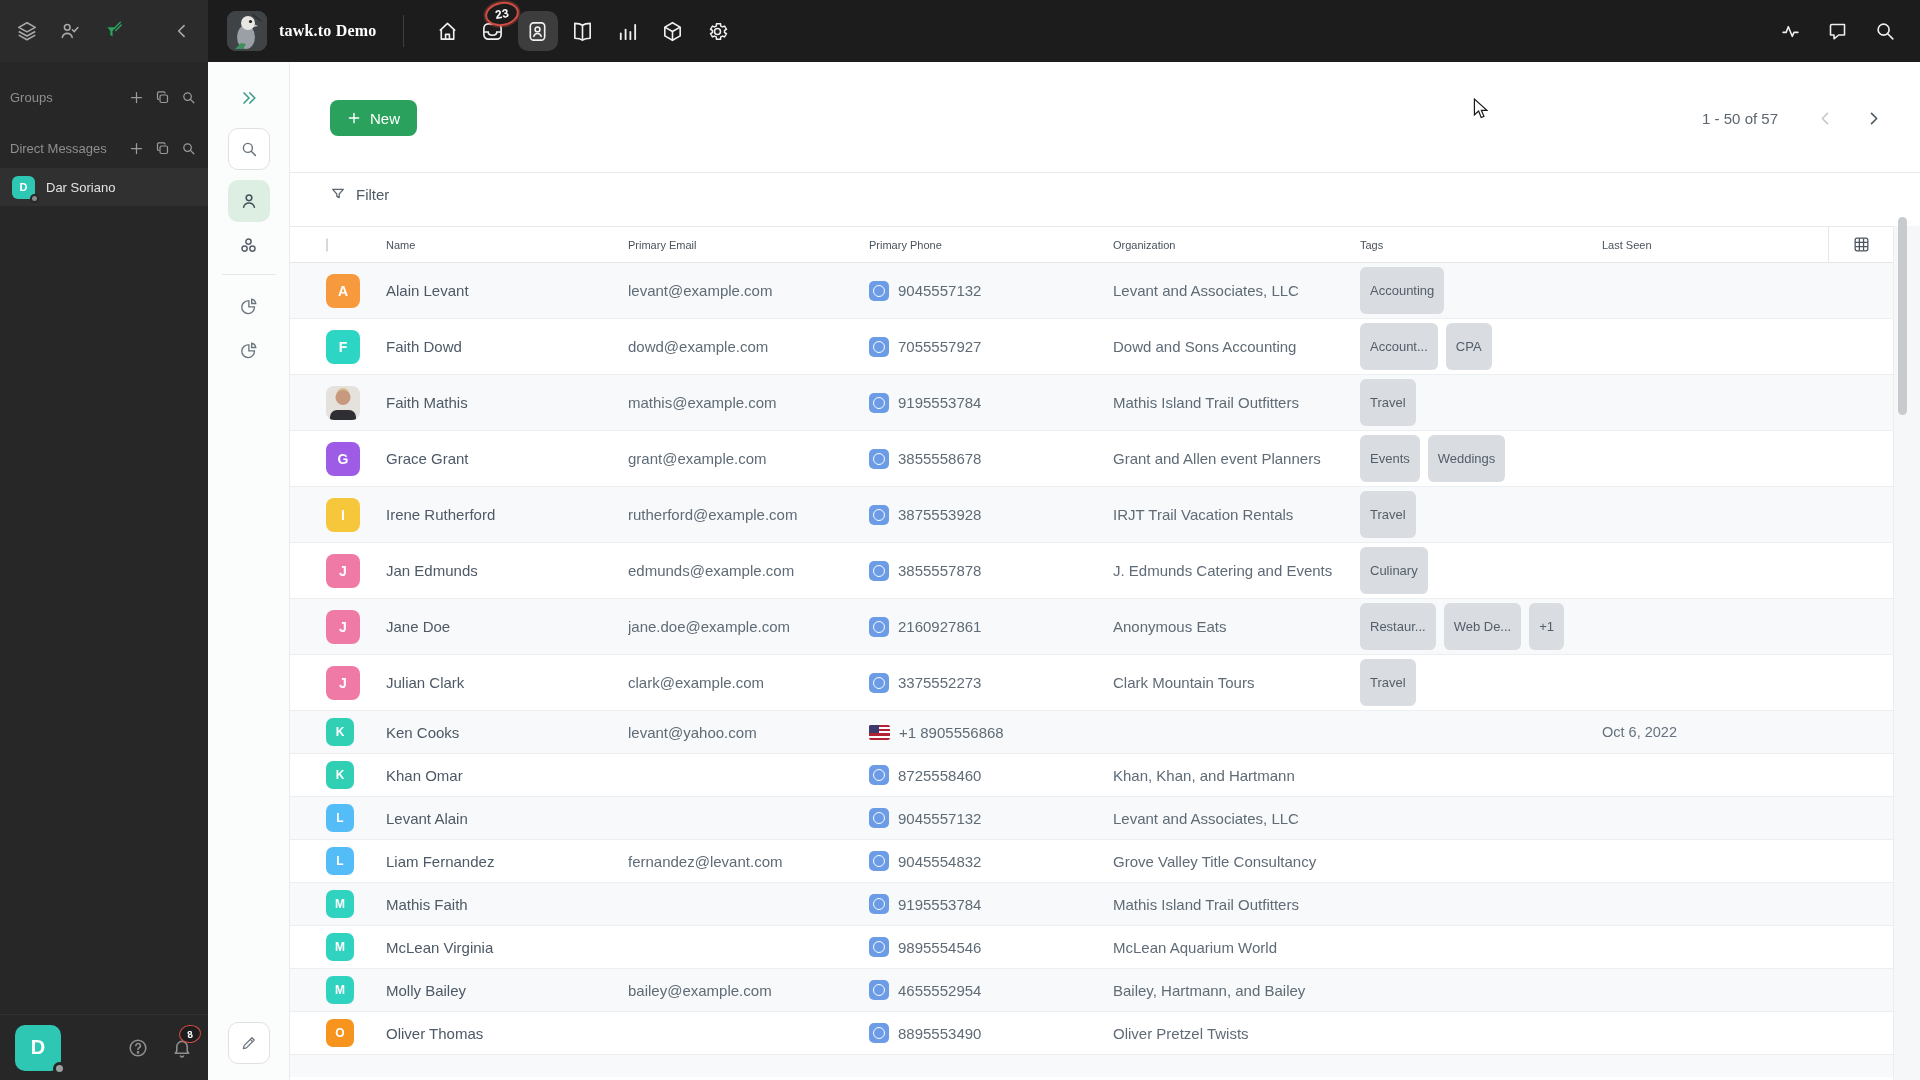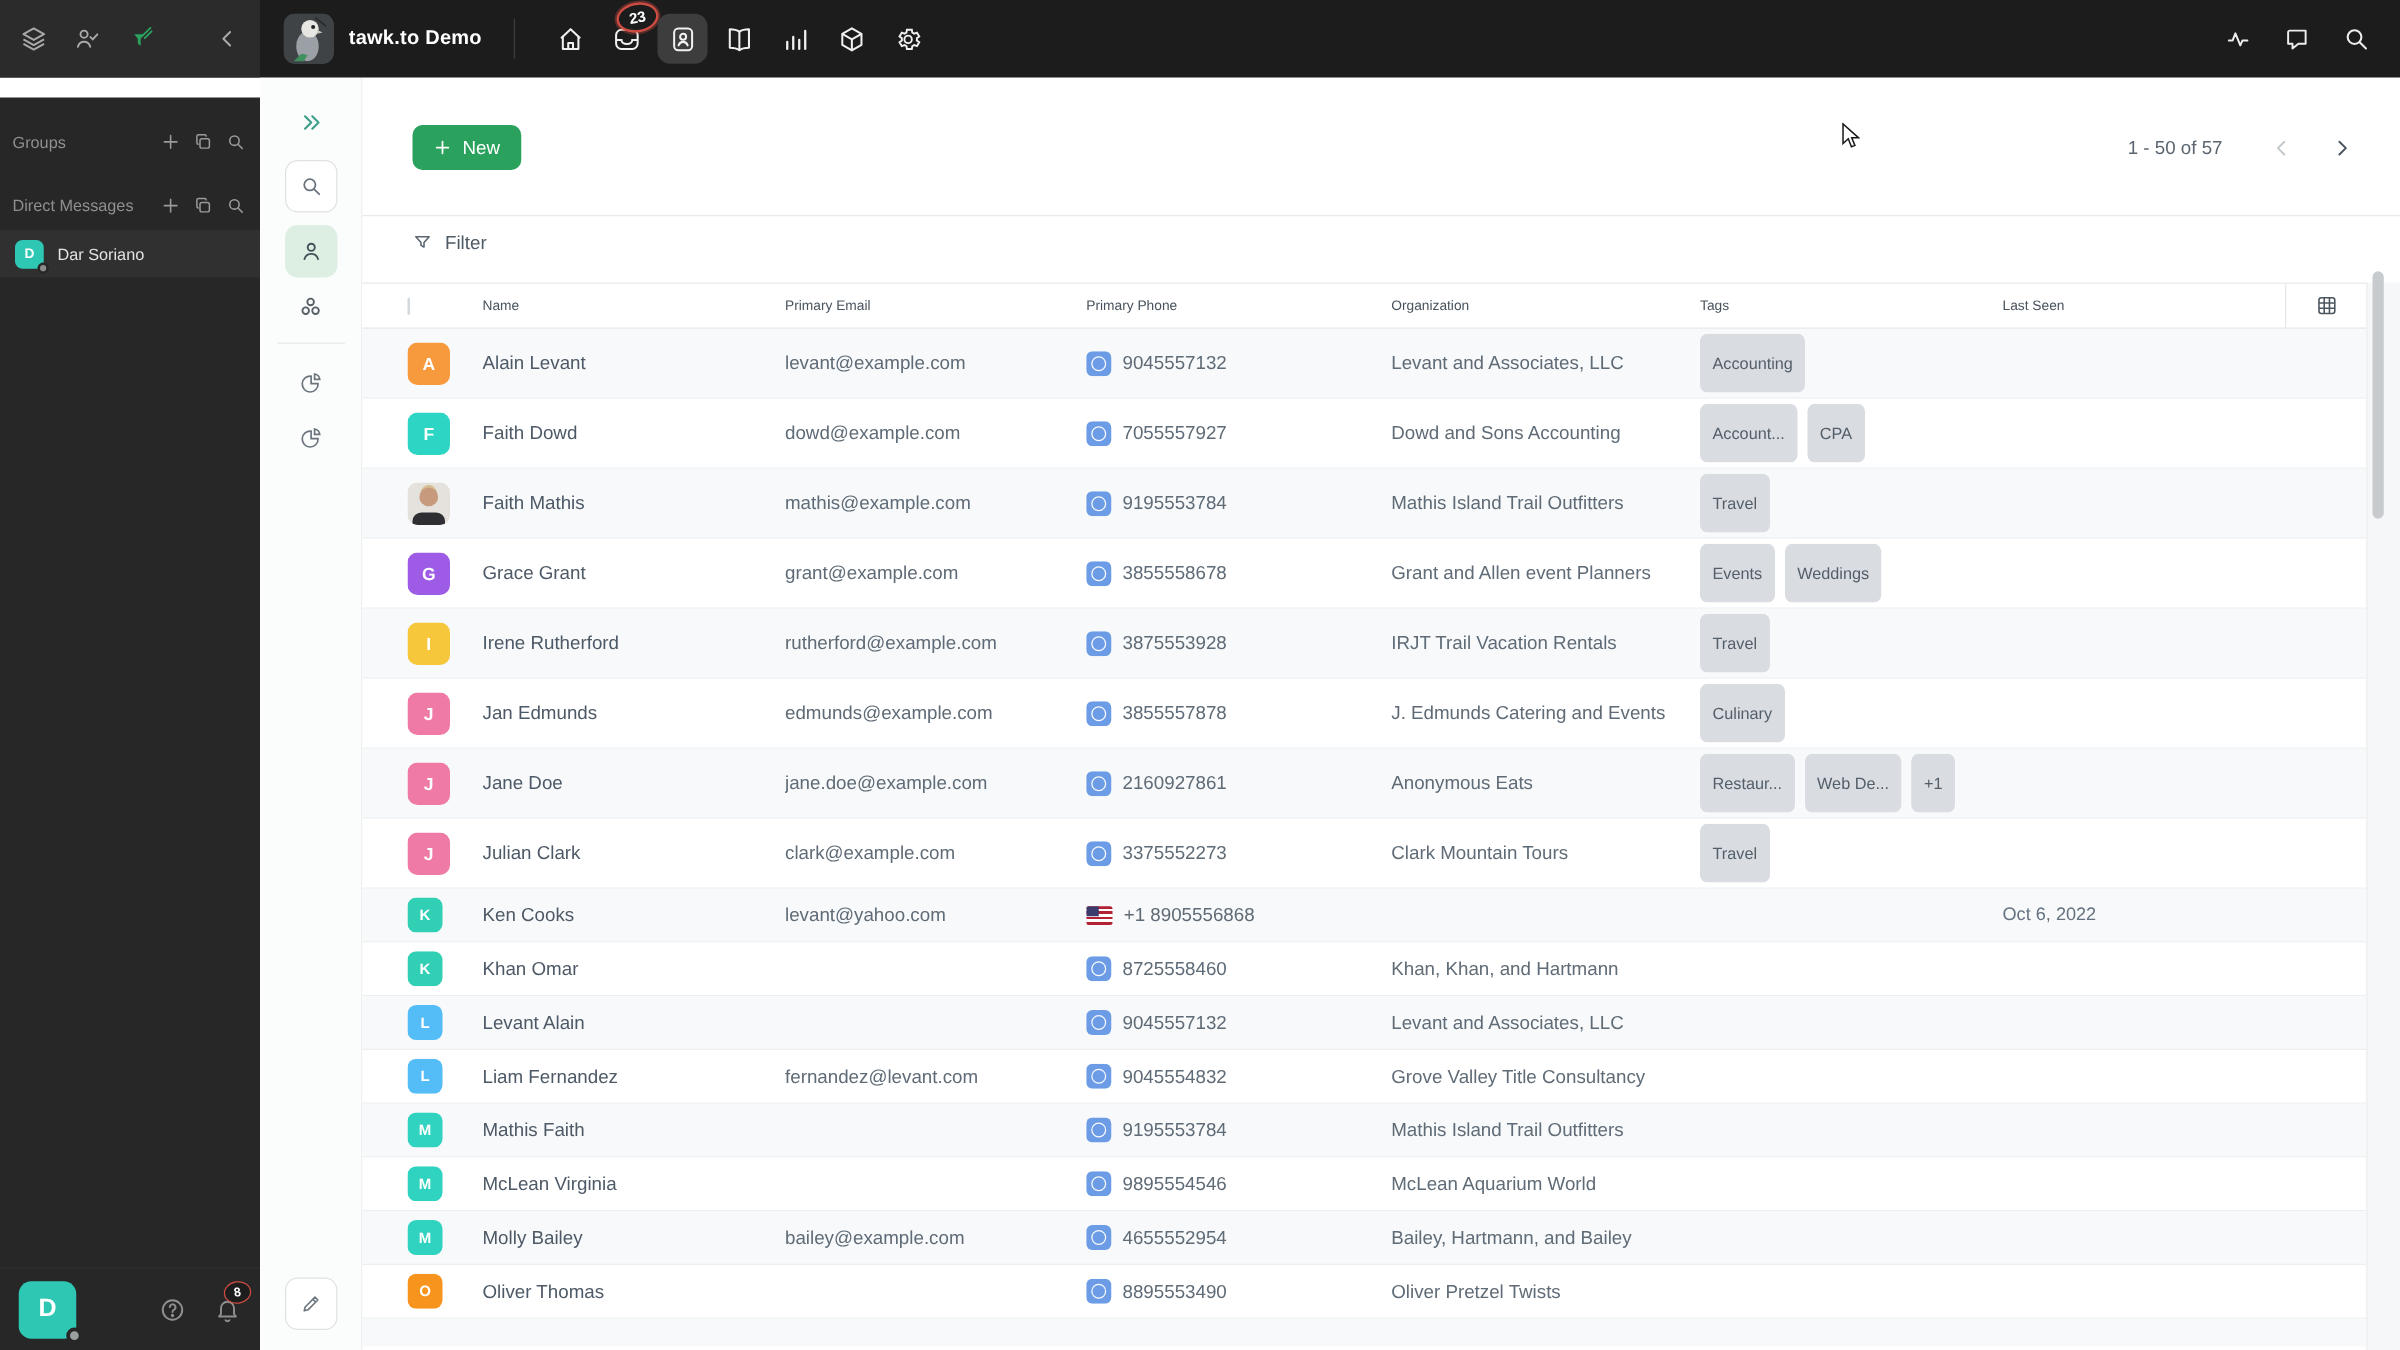--- a/index.html
+++ b/index.html
@@ -13,34 +13,34 @@
 
   
   .topbar{position:absolute;left:0;top:0;width:1920px;height:62px;background:#1c1c1d;
     display:flex;align-items:center;z-index:5;}
   .tb-left{width:208px;height:62px;background:#2b2b2c;display:flex;align-items:center;
     padding:0 16px;gap:21px;flex:none;}
   .tb-left .icn{color:#a9a9a9;}
   .tb-left .icn.collapse{margin-left:auto;}
   .brand{display:flex;align-items:center;margin-left:19px;gap:12px;}
   .logo{width:40px;height:40px;border-radius:9px;background:#4b4f52;overflow:hidden;flex:none;}
-  .brand-title{color:#fff;font-size:16px;font-weight:700;letter-spacing:.2px;}
+  .brand-title{color:#fff;font-size:16px;font-weight:700;letter-spacing:.2px;font-family:Liberation Serif, serif;}
   .tb-vdiv{width:1px;height:32px;background:#3d3d3e;margin:0 24px 0 26px;}
   .tb-nav{display:flex;align-items:center;gap:5px;}
   .nav-item{width:40px;height:40px;border-radius:10px;display:flex;align-items:center;
     justify-content:center;color:#f0f0f0;position:relative;cursor:pointer;}
   .nav-item.active{background:#3d3d3e;}
   .nav-badge{position:absolute;top:-9px;left:12px;min-width:34px;height:24px;border-radius:50%;
     border:2px solid #cf4c43;background:rgba(28,28,29,.92);color:#fff;font-size:12px;font-weight:700;
     display:flex;align-items:center;justify-content:center;transform:rotate(-10deg);
     box-shadow:0 0 0 1.5px rgba(207,76,67,.35);}
   .tb-right{margin-left:auto;display:flex;align-items:center;gap:26px;margin-right:24px;color:#ededed;}
 
   
-  .sidebar{position:absolute;left:0;top:78px;width:208px;bottom:0;background:#272728;}
+  .sidebar{position:absolute;left:0;top:62px;width:208px;bottom:0;background:#272728;}
   .sb-head{display:flex;align-items:center;padding:0 12px 0 10px;color:#8f8f8f;font-size:13px;}
   .sb-head .hlabel{flex:1;}
   .sb-head .hicons{display:flex;gap:11px;color:#9b9b9b;}
   .sb-groups{margin-top:28px;}
   .sb-dms{margin-top:36px;}
   .dm-item{margin-top:12px;height:38px;background:#303031;display:flex;align-items:center;
     padding:0 12px;gap:11px;cursor:pointer;}
   .dm-avatar{width:23px;height:23px;border-radius:6px;background:#2ec7b4;color:#fff;font-size:11px;
     font-weight:700;display:flex;align-items:center;justify-content:center;position:relative;flex:none;}
   .dm-avatar .dot{position:absolute;right:-4px;bottom:-4px;width:9px;height:9px;border-radius:50%;

